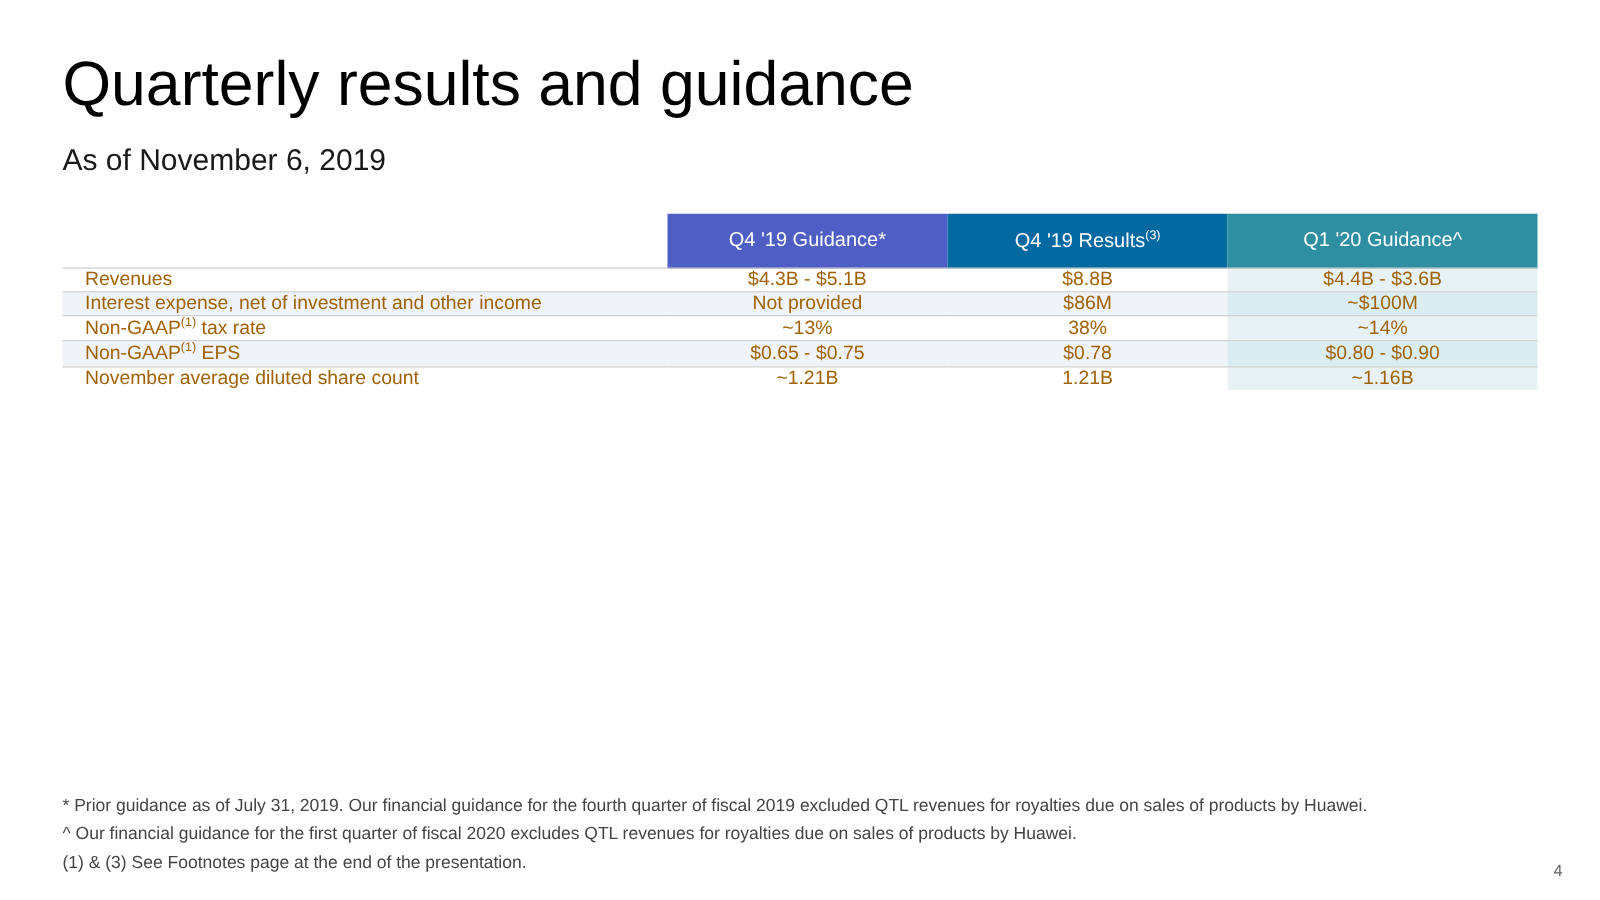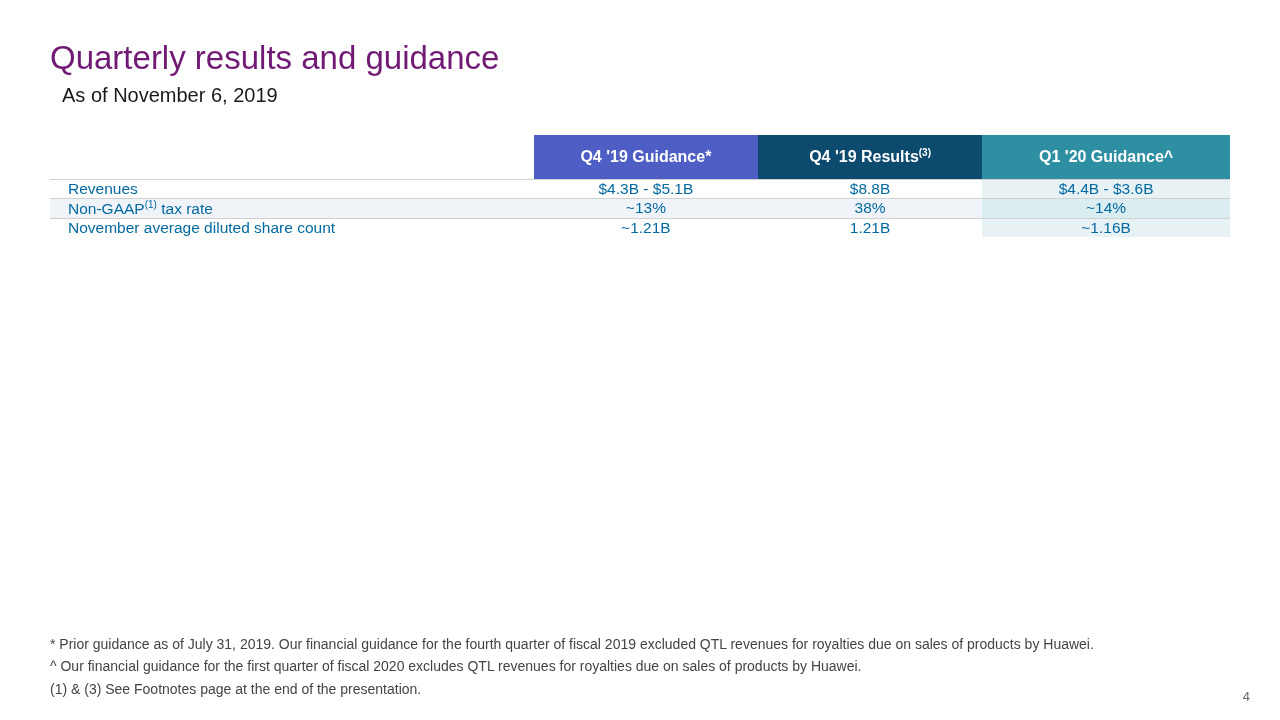--- a/index.html
+++ b/index.html
@@ -13,73 +13,72 @@
     }
     .page {
       width: 1280px;
       height: 720px;
       background: #ffffff;
       padding: 40px 50px 20px 50px;
       display: flex;
       flex-direction: column;
     }
     .title {
-      font-size: 33px;
+      font-size: 50px;
       font-weight: 300;
-      color: #701a75;
+      color: #000000;
       line-height: 1.1;
-      margin-bottom: 8px;
+      margin-bottom: 20px;
     }
     .subtitle {
-      font-size: 20px;
+      font-size: 24px;
       font-weight: 400;
       color: #1a1a1a;
       margin-bottom: 28px;
-      margin-left: 12px;
     }
     .table-wrapper {
       flex: 1;
     }
     table {
       width: 100%;
       border-collapse: collapse;
       table-layout: fixed;
     }
     col.col-label { width: 41%; }
     col.col-q4g { width: 19%; }
     col.col-q4r { width: 19%; }
     col.col-q1g { width: 21%; }
 
     
     thead tr th {
       padding: 12px 16px;
       font-size: 16px;
-      font-weight: 700;
+      font-weight: 400;
       text-align: center;
       color: #ffffff;
     }
     th.col-empty {
       background: transparent;
     }
     th.col-q4g-header {
       background: #4f5ec4;
     }
     th.col-q4r-header {
-      background: #0c4a6e;
+      background: #0369a1;
       margin-left: 41px;
     }
     th.col-q1g-header {
       background: #2e8fa3;
     }
 
     
     tbody tr td {
       padding: 0 18px;
       font-size: 15.5px;
-      color: #0369a1;
+      color: #a16207;
       vertical-align: middle;
       border-top: 1px solid #d0d0d0;
     }
     tbody tr td.label-cell {
       font-weight: 400;
       text-align: left;
     }
     tbody tr td.data-cell {
       text-align: center;
       font-weight: 400;
@@ -149,24 +148,36 @@
         </tr>
       </thead>
       <tbody id="table-body">
       <tr>
             <td class="label-cell">Revenues</td>
             <td class="data-cell">$4.3B - $5.1B</td>
             <td class="data-cell">$8.8B</td>
             <td class="data-cell col-q1">$4.4B - $3.6B</td>
           </tr>
           <tr>
+            <td class="label-cell">Interest expense, net of investment and other income</td>
+            <td class="data-cell">Not provided</td>
+            <td class="data-cell">$86M</td>
+            <td class="data-cell col-q1">~$100M</td>
+          </tr>
+          <tr>
             <td class="label-cell">Non-GAAP<sup>(1)</sup> tax rate</td>
             <td class="data-cell">~13%</td>
             <td class="data-cell">38%</td>
             <td class="data-cell col-q1">~14%</td>
+          </tr>
+          <tr>
+            <td class="label-cell">Non-GAAP<sup>(1)</sup> EPS</td>
+            <td class="data-cell">$0.65 - $0.75</td>
+            <td class="data-cell">$0.78</td>
+            <td class="data-cell col-q1">$0.80 - $0.90</td>
           </tr>
           <tr>
             <td class="label-cell">November average diluted share count</td>
             <td class="data-cell">~1.21B</td>
             <td class="data-cell">1.21B</td>
             <td class="data-cell col-q1">~1.16B</td>
           </tr>
         </tbody>
     </table>
   </div>

